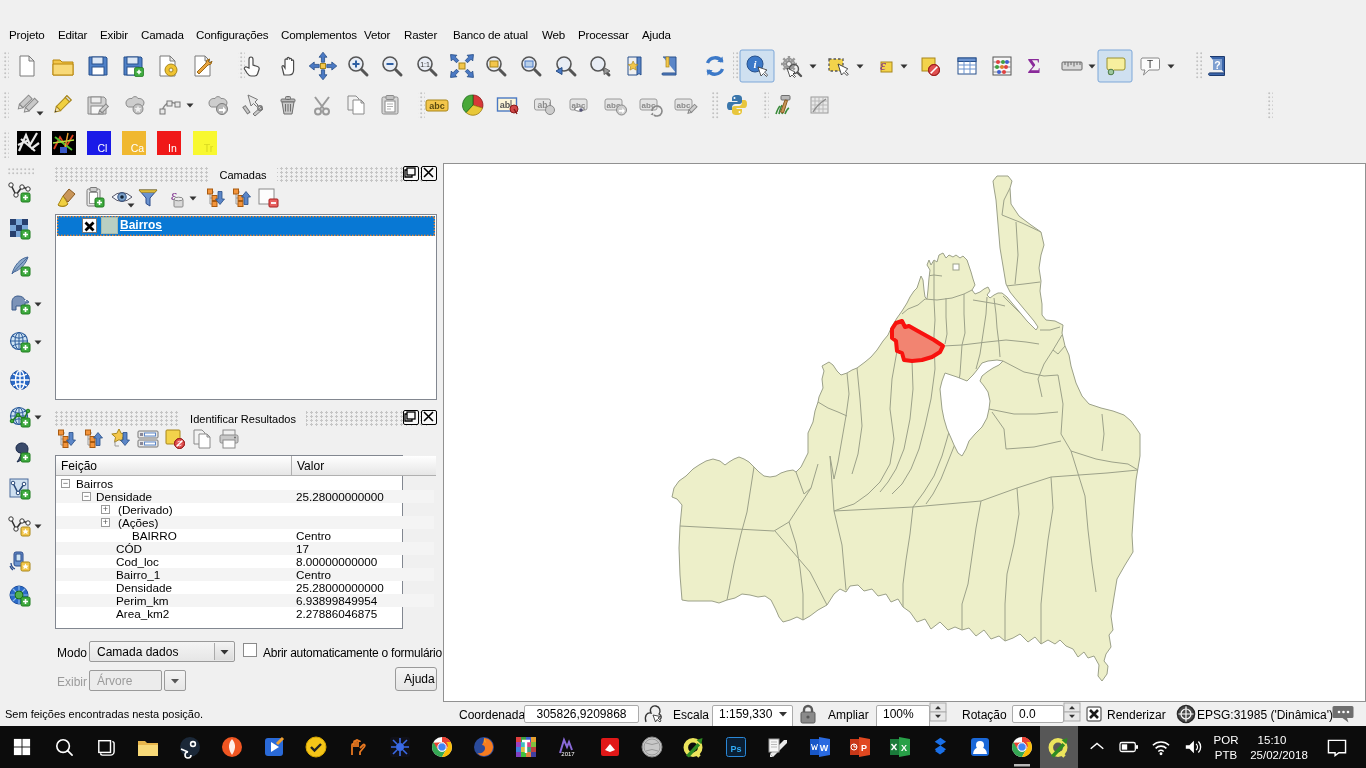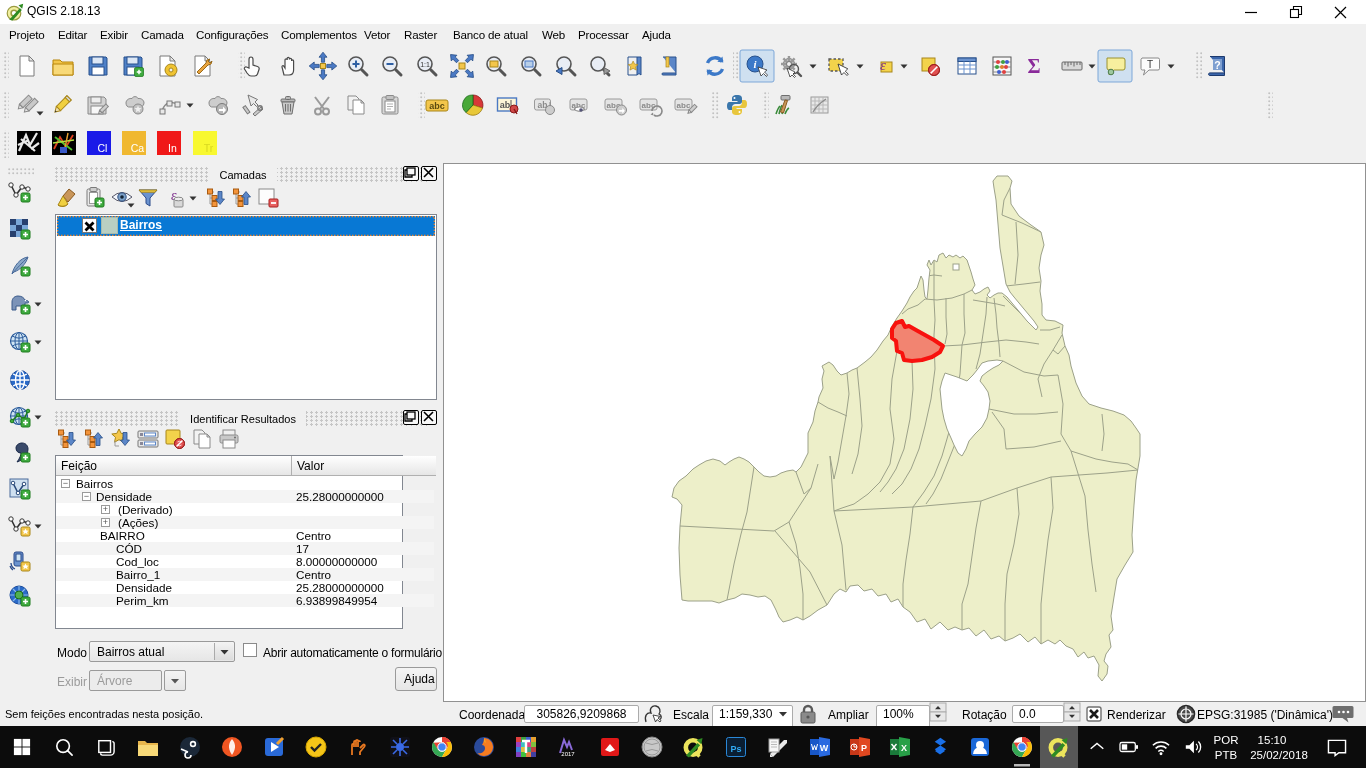--- a/index.html
+++ b/index.html
@@ -26,40 +26,20 @@
 .tg { position:absolute; top:2px; width:9px; height:9px; border:1px solid #9a9a9a; background:#fff; font-size:9px; line-height:7px; text-align:center; color:#555;}
 #statusbar { position:absolute; left:0; top:702px; width:1366px; height:24px; background:#f0f0f0; font-size:12px; color:#000; }
 #statusbar > span { position:absolute; top:6px; }
 .sbox { position:absolute; background:#fff; border:1px solid #ababab; border-radius:2px; font-size:12px; }
 #taskbar { position:absolute; left:0; top:726px; width:1366px; height:42px; background:#0c0c0c; color:#fff;}
 .combo { position:absolute; background:linear-gradient(#f4f4f4,#e6e6e6); border:1px solid #9a9a9a; border-radius:2px; font-size:12px; }
 </style>
 </head>
 <body>
 <div id="app">
-<div id="titlebar">
-<svg style="position:absolute;left:6px;top:3px" width="18" height="18" viewBox="0 0 18 18">
-<circle cx="8" cy="10.2" r="6.8" fill="#f2f0a0" stroke="#9a9a40" stroke-width="1.2"></circle>
-<circle cx="8" cy="10.2" r="2.9" fill="#fff" stroke="#9a9a40" stroke-width="1.5"></circle>
-<path d="M3.2 16.8 L13.8 5.2 L15.8 7 L6.6 17.4 Z" fill="#2e8b22"></path>
-<path d="M12.5 2.2 L17.2 0.8 L16.2 5.8 Z" fill="#2e8b22"></path>
-<path d="M13.5 4.5 L14.8 6 L15.8 7 L13.8 5.2 Z" fill="#2e8b22"></path>
-</svg>
-<span id="titletext">QGIS 2.18.13</span>
-<svg style="position:absolute;left:1228px;top:0" width="45" height="24">
-        <line x1="17" y1="12.5" x2="29" y2="12.5" stroke="#000" stroke-width="1.2"></line>
-      </svg>
-<svg style="position:absolute;left:1273px;top:0" width="45" height="24">
-        <rect x="17.5" y="9.5" width="8" height="8" fill="none" stroke="#000" stroke-width="1.1"></rect>
-        <path d="M20.5 9.5 V6.5 H28.5 V14.5 H25.5" fill="none" stroke="#000" stroke-width="1.1"></path>
-      </svg>
-<svg style="position:absolute;left:1318px;top:0" width="45" height="24">
-        <path d="M17 7 L28 18 M28 7 L17 18" stroke="#000" stroke-width="1.2"></path>
-      </svg>
-</div>
 <div id="menubar">
 <span style="left:9px">Projeto</span>
 <span style="left:58px">Editar</span>
 <span style="left:100px">Exibir</span>
 <span style="left:141px">Camada</span>
 <span style="left:196px">Configurações</span>
 <span style="left:281px">Complementos</span>
 <span style="left:364px">Vetor</span>
 <span style="left:404px">Raster</span>
 <span style="left:453px">Banco de atual</span>
@@ -755,21 +735,21 @@
       </div>
       <div class="trow" style="top:47px">
         <div class="tg" style="left:45px">+</div>
         <span style="left:62px">(Derivado)</span>
       </div>
       <div class="trow alt" style="top:60px">
         <div class="tg" style="left:45px">+</div>
         <span style="left:62px">(Ações)</span>
       </div>
       <div class="trow" style="top:73px">
-        <span style="left:44px">BAIRRO</span>
+        <span style="left:76px">BAIRRO</span>
         <span style="left:240px">Centro</span>
       </div>
       <div class="trow alt" style="top:86px">
         <span style="left:60px">CÓD</span>
         <span style="left:240px">17</span>
       </div>
       <div class="trow" style="top:99px">
         <span style="left:60px">Cod_loc</span>
         <span style="left:240px">8.00000000000</span>
       </div>
@@ -777,26 +757,30 @@
         <span style="left:60px">Bairro_1</span>
         <span style="left:240px">Centro</span>
       </div>
       <div class="trow" style="top:125px">
         <span style="left:60px">Densidade</span>
         <span style="left:240px">25.28000000000</span>
       </div>
       <div class="trow alt" style="top:138px">
         <span style="left:60px">Perim_km</span>
         <span style="left:240px">6.93899849954</span>
+      </div>
+      <div class="trow" style="top:151px">
+        <span style="left:60px">Area_km2</span>
+        <span style="left:240px">2.27886046875</span>
       </div>
     </div>
 <div style="position:absolute;left:45px;top:632px;width:396px;height:70px;font-size:12px;">
 <span style="position:absolute;left:12px;top:14px;">Modo</span>
 <div class="combo" style="left:44px;top:9px;width:146px;height:21px;">
-        <span style="position:absolute;left:7px;top:3px;">Bairros atual</span>
+        <span style="position:absolute;left:7px;top:3px;">Camada dados</span>
 <div style="position:absolute;right:1px;top:1px;width:19px;height:17px;border-left:1px solid #aaa;background:linear-gradient(#f2f2f2,#dcdcdc);"><svg width="19" height="17">
             <path d="M5.5 7 h8 l-4 4.5 z" fill="#333"></path>
           </svg></div>
       </div>
 <div style="position:absolute;left:198px;top:11px;width:14px;height:14px;background:#fff;border:1px solid #8a8a8a;"></div>
 <span style="position:absolute;left:218px;top:14px;white-space:nowrap;letter-spacing:-0.25px;text-align:right;">Abrir automaticamente o formulário</span>
 <span style="position:absolute;left:12px;top:43px;color:#9b9b9b;">Exibir</span>
 <div class="combo" style="left:44px;top:38px;width:73px;height:21px;background:#ececec;">
         <span style="position:absolute;left:7px;top:3px;color:#9b9b9b;">Árvore</span>
       </div>

